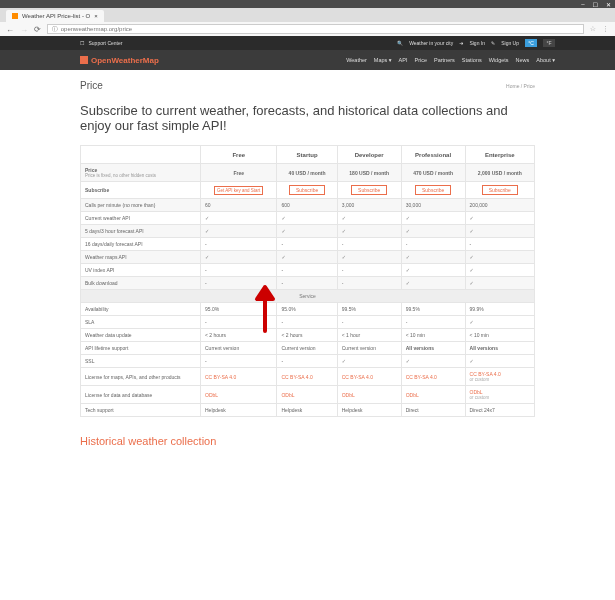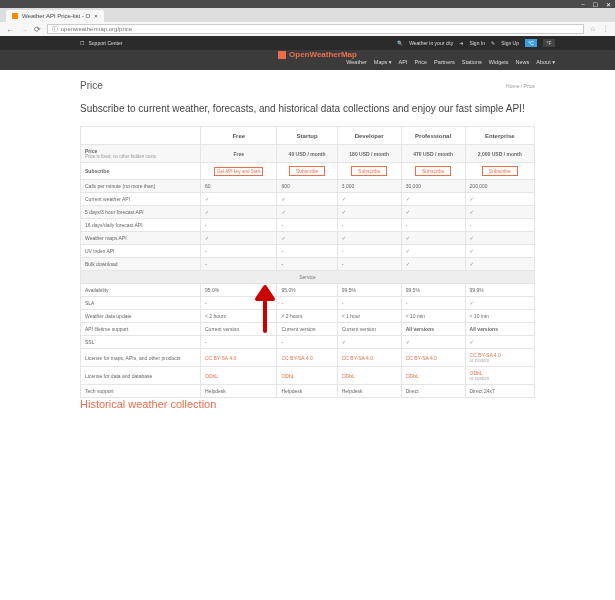--- a/index.html
+++ b/index.html
@@ -14,33 +14,33 @@
   .nav-arrow { color: #666; font-size: 8px; }
   .toolbar-icon { color: #999; font-size: 7px; }
 
   .page { width: 615px; height: 564px; overflow: hidden; background: #fff; }
   .topbar { height: 14px; background: #2b2b2b; display: flex; align-items: center; color: #ddd; font-size: 5px; padding: 0 60px 0 80px; justify-content: space-between; }
   .topbar-left { display: flex; gap: 4px; align-items: center; }
   .topbar-right { display: flex; gap: 6px; align-items: center; }
   .unit-btn { width: 12px; height: 8px; background: #444; color: #ccc; display: flex; align-items: center; justify-content: center; font-size: 5px; }
   .unit-btn.active { background: #3b9edc; color: #fff; }
 
-  .navbar { height: 20px; background: #3b3b3b; display: flex; align-items: center; padding: 0 60px 0 80px; flex-direction: column; }
+  .navbar { height: 20px; background: #3b3b3b; display: flex; align-items: center; padding: 0 60px 0 80px; }
   .logo { display: flex; align-items: center; gap: 3px; color: #eb6e4b; font-weight: bold; font-size: 8px; }
   .logo-icon { width: 8px; height: 8px; background: #eb6e4b; position: relative; }
   .nav-links { display: flex; margin-left: auto; gap: 7px; }
   .nav-links a { color: #ddd; font-size: 5.5px; text-decoration: none; }
 
   .content { padding: 10px 80px; }
   .breadcrumb-row { display: flex; justify-content: space-between; align-items: center; margin-bottom: 12px; }
   .page-title { font-size: 10px; color: #555; font-weight: normal; }
   .bc { font-size: 5px; color: #999; }
   .bc a { color: #999; text-decoration: none; }
 
-  .intro { font-size: 10px; color: #444; margin-bottom: 12px; }
+  .intro { font-size: 13px; color: #444; margin-bottom: 12px; }
   .section-title { color: #eb6e4b; font-size: 11px; font-weight: normal; margin-bottom: 10px; }
 
   table { width: 100%; border-collapse: collapse; font-size: 5px; color: #666; }
   th, td { border: 1px solid #e5e5e5; padding: 3px 4px; text-align: left; vertical-align: middle; }
   thead th { height: 18px; text-align: center; color: #555; font-weight: bold; font-size: 6px; }
   thead th:first-child { text-align: left; }
   tbody tr:nth-child(odd).stripe { background: #f7f7f7; }
   .label-col { width: 120px; font-size: 5px; }
   .price-note { font-size: 4.5px; color: #999; display: block; }
   .subscribe-btn { display: inline-block; border: 1px solid #eb6e4b; color: #eb6e4b; padding: 1px 4px; font-size: 5px; text-align: center; min-width: 36px; }
@@ -284,21 +284,21 @@
           <td class="label-col">Tech support</td>
           <td>Helpdesk</td>
           <td>Helpdesk</td>
           <td>Helpdesk</td>
           <td>Direct</td>
           <td>Direct 24x7</td>
         </tr>
       </tbody>
     </table>
 
-    <h2 class="section-title" style="">Historical weather collection</h2>
+    <h2 class="section-title" style="margin-top:18px">Historical weather collection</h2>
   </div>
 
   <div class="arrow-annot">
     <svg viewBox="0 0 26 50">
       <path d="M13 48 L13 12 M13 4 L5 16 L21 16 Z" stroke="#c00" stroke-width="4" fill="#c00" stroke-linecap="round" stroke-linejoin="round"></path>
     </svg>
   </div>
 
 </div>
 

